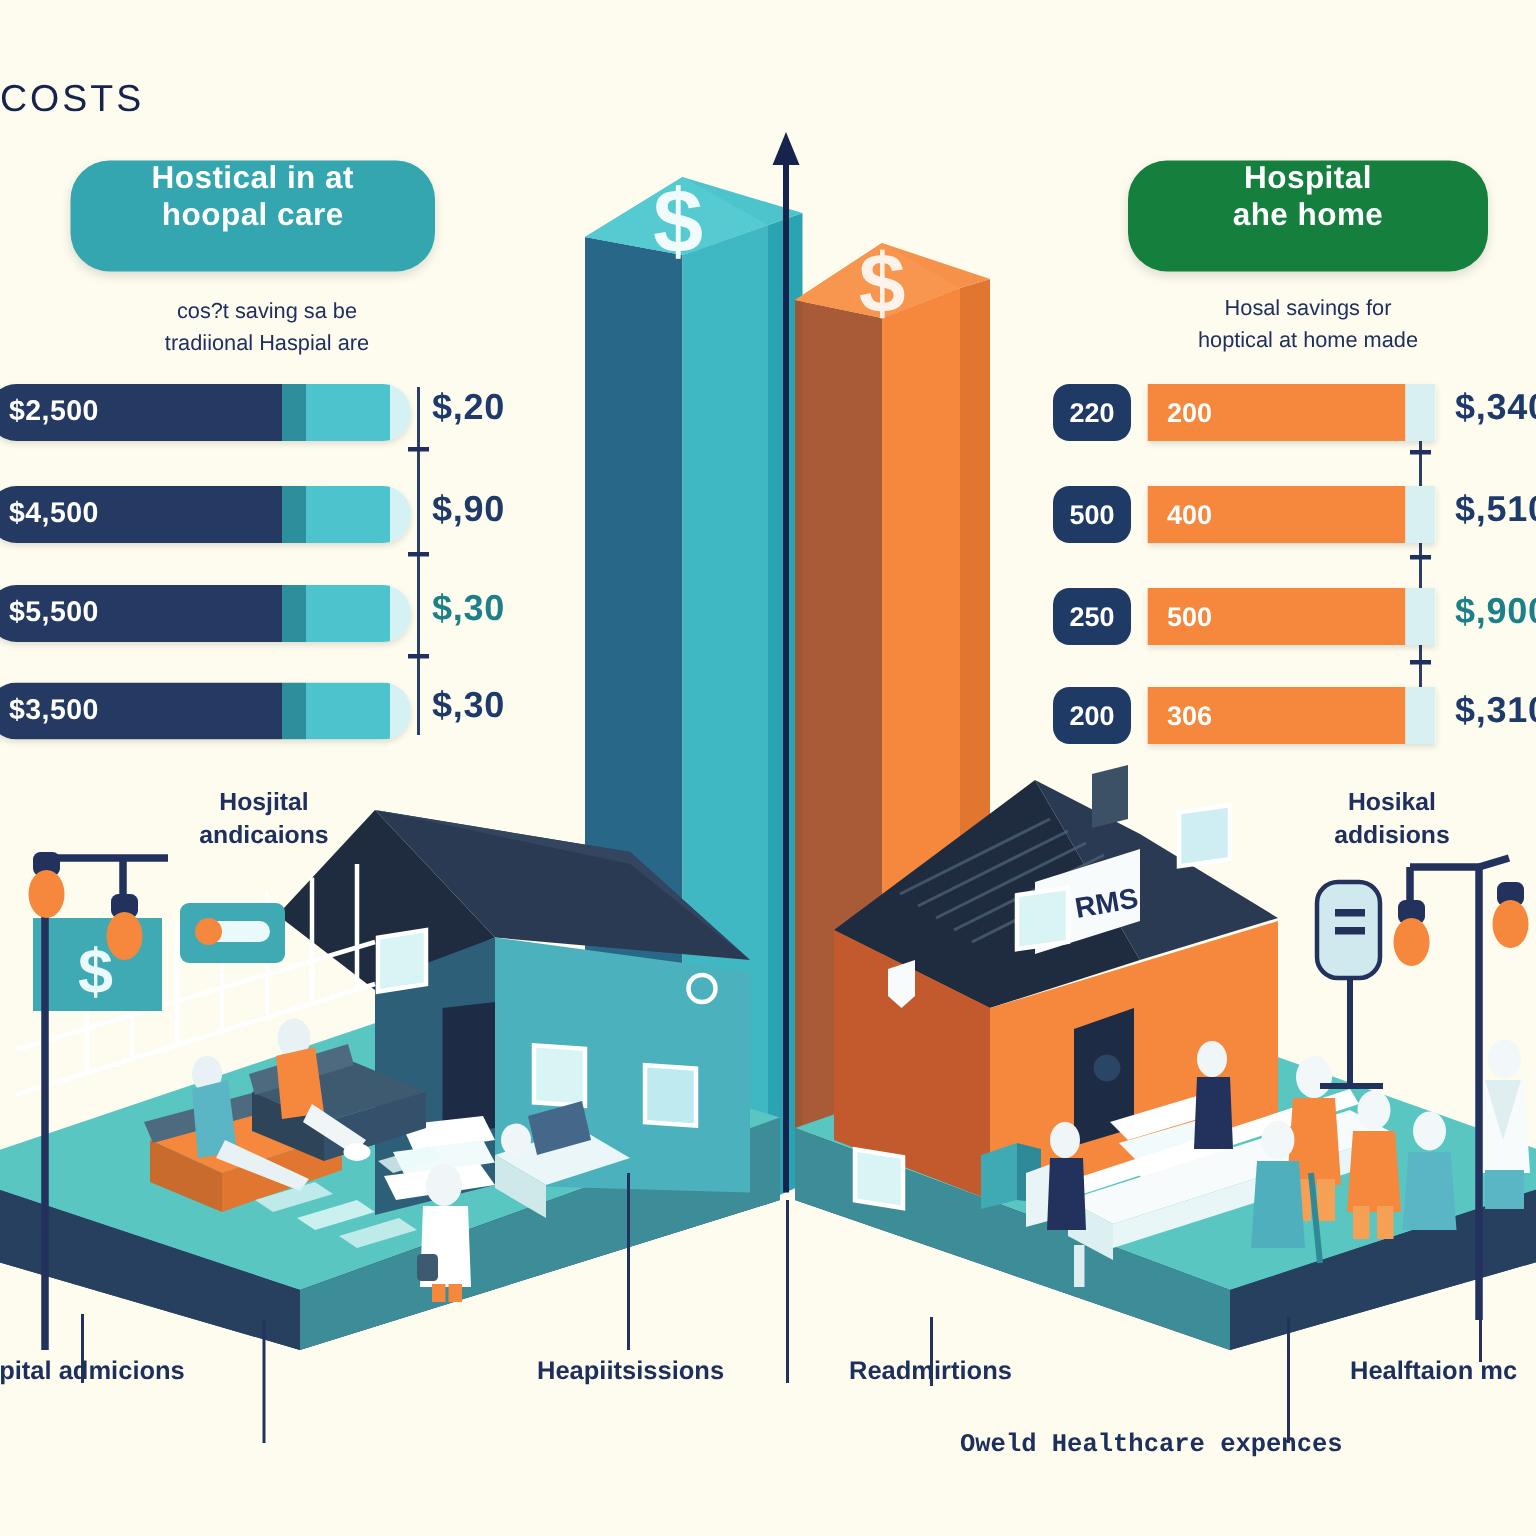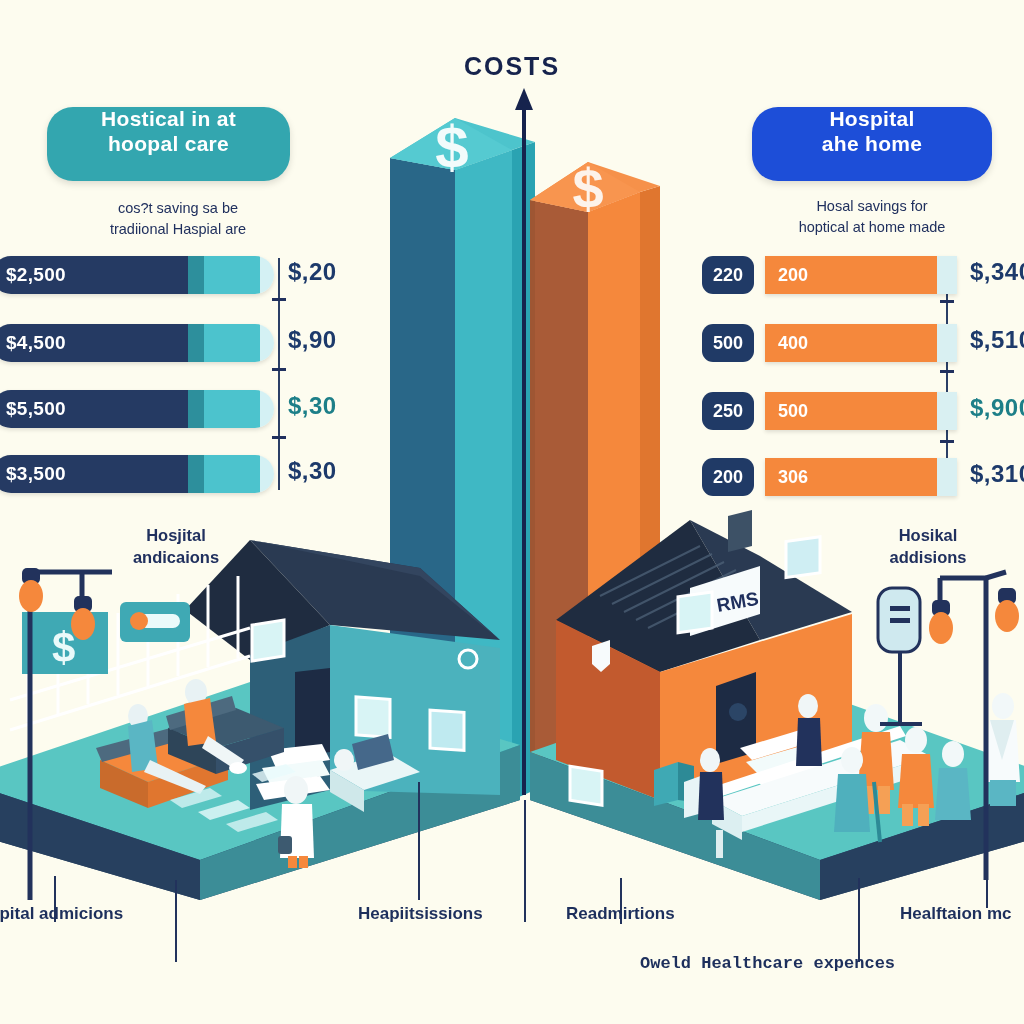--- a/index.html
+++ b/index.html
@@ -6,33 +6,33 @@
   body{
     width:1024px;height:1024px;overflow:hidden;
     background:#fdfcef;
     font-family:"Liberation Sans", sans-serif;
     position:relative;
   }
   #stage{position:absolute;inset:0;width:1024px;height:1024px;}
 
   
   .costs-title{
-    position:absolute;left:0;top:52px;width:1024px;text-align:center;
-    font-size:25px;font-weight:bold;letter-spacing:2px;color:#16234d;
+    position:absolute;left:0;top:52px;width:1024px;text-align:left;
+    font-size:25px;font-weight:normal;letter-spacing:2px;color:#16234d;
   }
 
   
   .pill{
     position:absolute;border-radius:26px;display:flex;
     justify-content:center;text-align:center;color:#ffffff;font-weight:bold;
     font-size:21px;line-height:1.18;letter-spacing:.3px;
     box-shadow:0 3px 7px rgba(0,0,0,.13);
   }
   .pill-left{left:47px;top:107px;width:243px;height:74px;background:#33a6af;}
-  .pill-right{left:752px;top:107px;width:240px;height:74px;background:#1d4ed8;}
+  .pill-right{left:752px;top:107px;width:240px;height:74px;background:#15803d;}
 
   .subtitle{
     position:absolute;text-align:center;color:#20305e;font-size:14.5px;
     line-height:1.45;width:260px;
   }
   .sub-left{left:48px;top:198px;}
   .sub-right{left:742px;top:196px;}
 
   
   .lrow{position:absolute;left:-8px;height:38px;}

